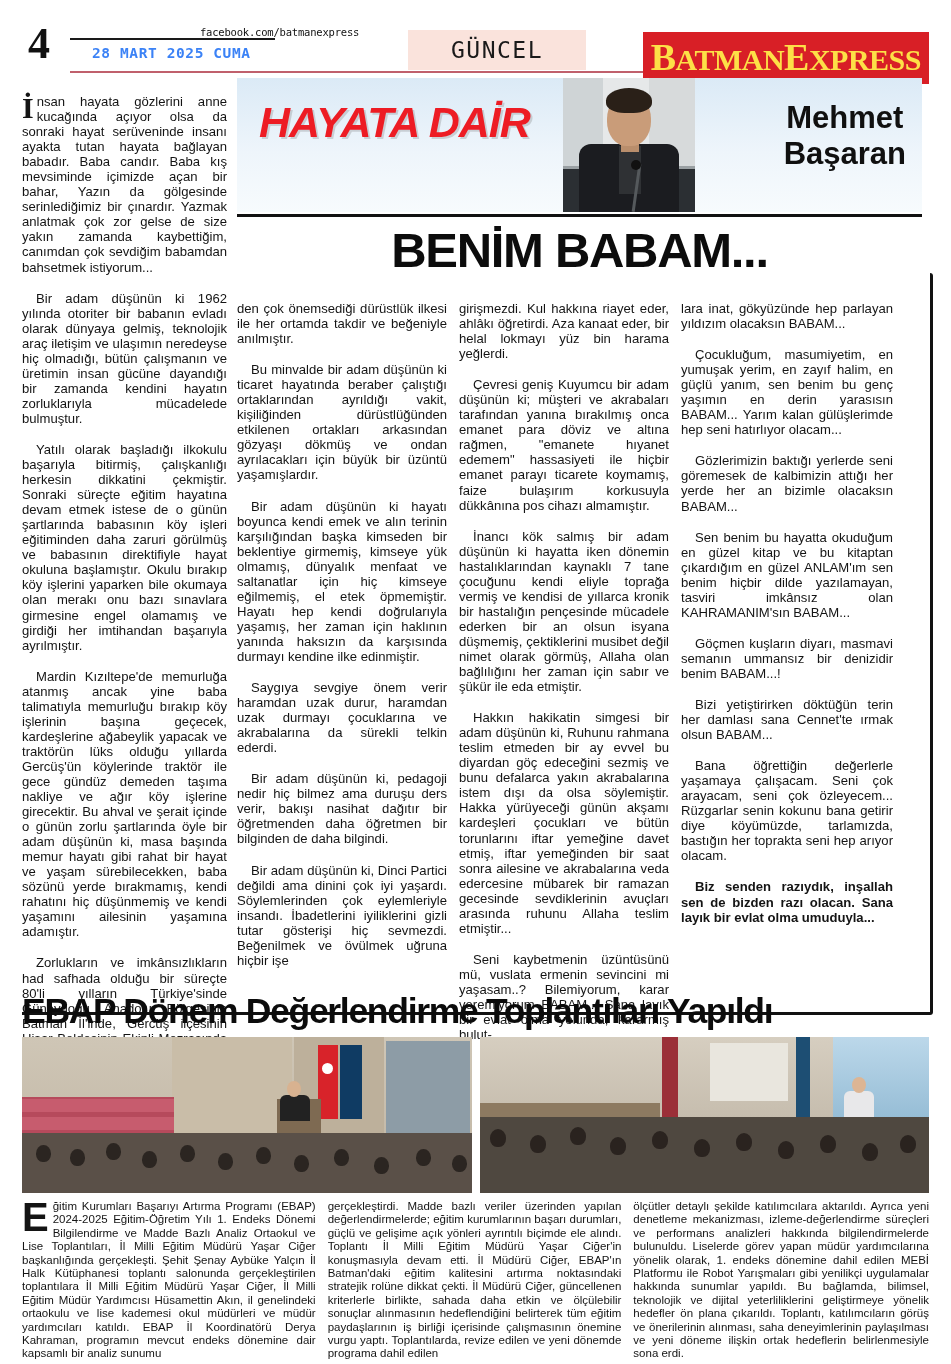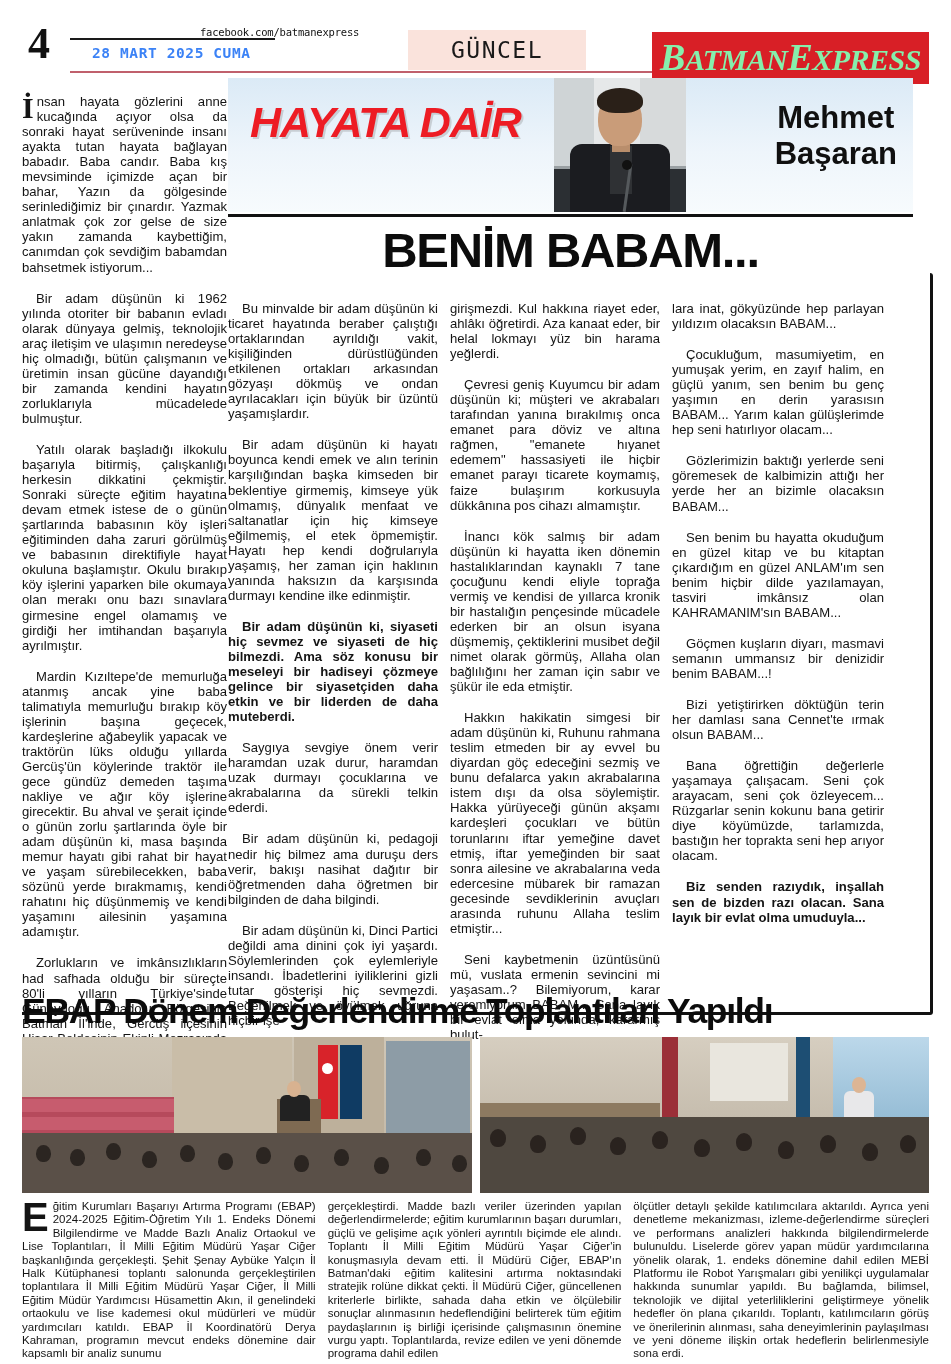--- a/index.html
+++ b/index.html
@@ -47,21 +47,21 @@
     font-size:23px;letter-spacing:1.5px;color:#1a1a1a;
     font-family:"Liberation Sans Mono", monospace;
   }
   .mh-logo{
     position:absolute;right:22px;top:32px;
     background:#d81f26;
     padding:3px 8px 5px 8px;
     display:flex;align-items:baseline;
   }
   .mh-logo .w1,.mh-logo .w2{
-    color:#86efac;font-weight:700;font-style:italic;
+    color:#fde047;font-weight:700;
     font-family:"Liberation Serif", serif;
     letter-spacing:-0.5px;
   }
   .mh-logo .w1{font-size:30px;}
   .mh-logo .w2{font-size:30px;}
   .mh-logo .cap{font-size:38px;}
 
   
   .top-article{position:relative;padding:0 22px;box-sizing:border-box;height:905px;}
   .col{width:207px;position:relative;}
@@ -135,21 +135,21 @@
     width:685px;text-align:center;
     font-size:49px;font-weight:700;letter-spacing:-1.3px;
     line-height:56px;
     margin:5px 0 7px 0;
     color:#0c0c0c;
     font-family:"Liberation Sans", sans-serif;
   }
   .lead-col{position:absolute;left:22px;top:0;width:205px;}
 
   .rightbox{
-    position:absolute;left:228px;top:0;width:692px;
+    position:absolute;left:237px;top:0;width:692px;
   }
   .three-cols{
     display:flex;gap:12px;margin-top:0;
   }
   .three-cols .col{width:210px;}
   .three-cols .col.last{width:212px;}
 
   .bracket{
     position:absolute;right:18px;top:195px;width:3px;height:742px;background:#111;
     border-radius:0 4px 4px 0;
@@ -269,23 +269,23 @@
           <div>Başaran</div>
         </div>
       </div>
 
       <div class="hd-rule"></div>
       <div class="hd-title">BENİM BABAM...</div>
 
       <div class="three-cols">
         <div class="col">
           <div class="body-text">
+            <p class="noind">den çok önemsediği dürüstlük ilkesi ile her ortamda takdir ve beğeniyle anılmıştır.</p>
             <p>Bu minvalde bir adam düşünün ki ticaret hayatında beraber çalıştığı ortaklarından ayrıldığı vakit, kişiliğinden dürüstlüğünden etkilenen ortakları arkasından gözyaşı dökmüş ve ondan ayrılacakları için büyük bir üzüntü yaşamışlardır.</p>
             <p>Bir adam düşünün ki hayatı boyunca kendi emek ve alın terinin karşılığından başka kimseden bir beklentiye girmemiş, kimseye yük olmamış, dünyalık menfaat ve saltanatlar için hiç kimseye eğilmemiş, el etek öpmemiştir. Hayatı hep kendi doğrularıyla yaşamış, her zaman için haklının yanında haksızın da karşısında durmayı kendine ilke edinmiştir.</p>
-            <p class="bold">Bir adam düşünün ki, siyaseti hiç sevmez ve siyaseti de hiç bilmezdi. Ama söz konusu bir meseleyi bir hadiseyi çözmeye gelince bir siyasetçiden daha etkin ve bir liderden de daha muteberdi.</p>
             <p>Saygıya sevgiye önem verir haramdan uzak durur, haramdan uzak durmayı çocuklarına ve akrabalarına da sürekli telkin ederdi.</p>
             <p>Bir adam düşünün ki, pedagoji nedir hiç bilmez ama duruşu ders verir, bakışı nasihat dağıtır bir öğretmenden daha öğretmen bir bilginden de daha bilgindi.</p>
             <p>Bir adam düşünün ki, Dinci Partici değildi ama dinini çok iyi yaşardı. Söylemlerinden çok eylemleriyle insandı. İbadetlerini iyiliklerini gizli tutar gösterişi hiç sevmezdi. Beğenilmek ve övülmek uğruna hiçbir işe</p>
           </div>
         </div>
 
         <div class="col">
           <div class="body-text">
             <p class="noind">girişmezdi. Kul hakkına riayet eder, ahlâkı öğretirdi. Aza kanaat eder, bir helal lokmayı yüz bin harama yeğlerdi.</p>
             <p>Çevresi geniş Kuyumcu bir adam düşünün ki; müşteri ve akrabaları tarafından yanına bırakılmış onca emanet para döviz ve altına rağmen, "emanete hıyanet edemem" hassasiyeti ile hiçbir emanet parayı ticarete koymamış, faize bulaşırım korkusuyla dükkânına pos cihazı almamıştır.</p>

